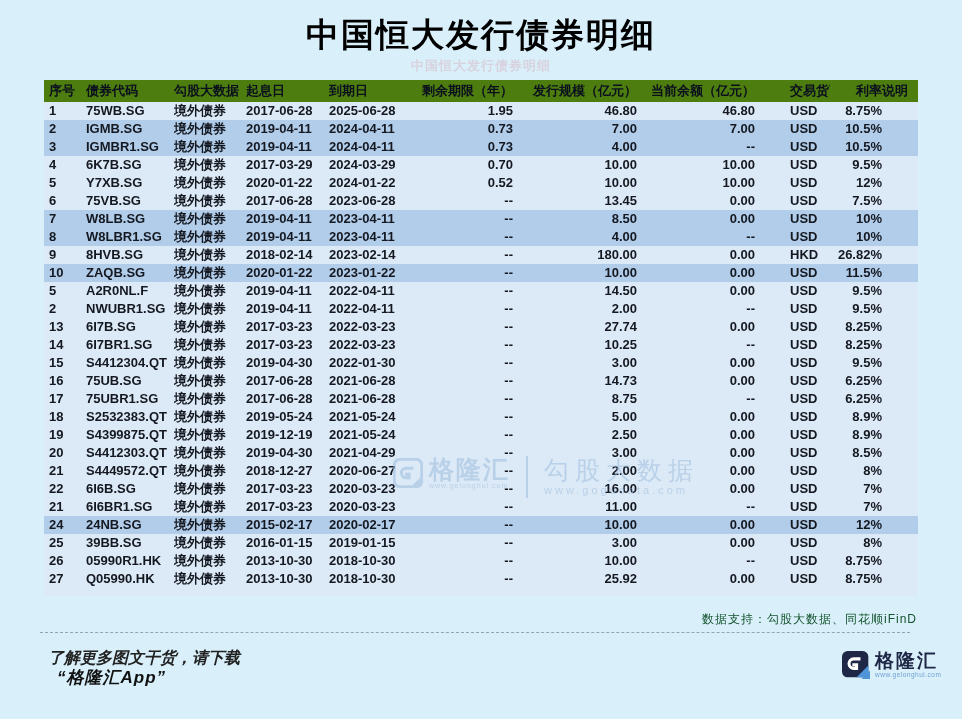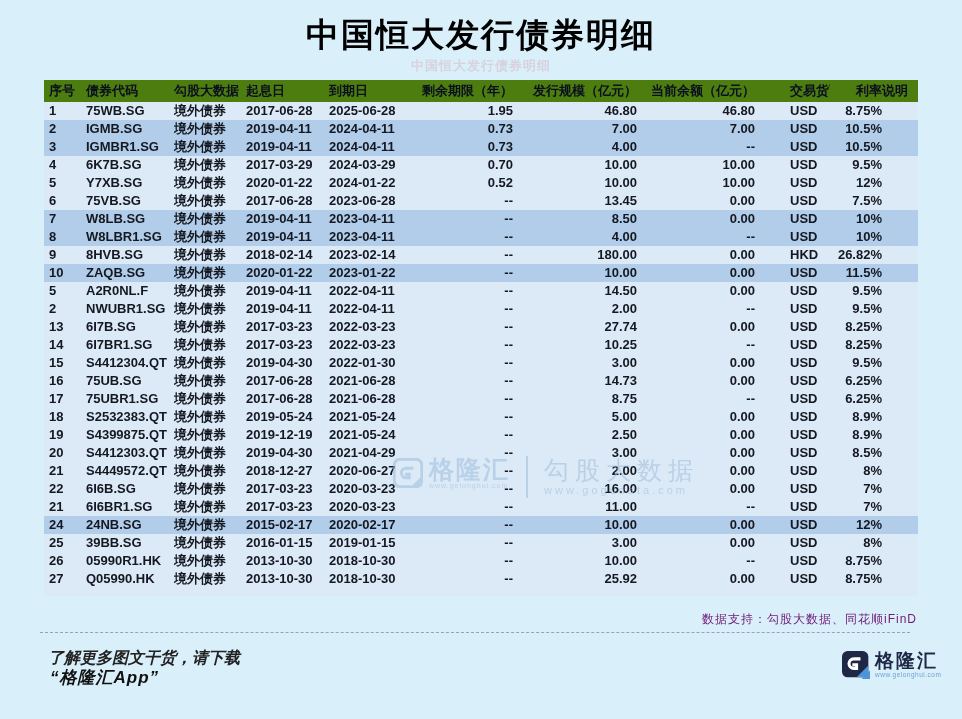--- a/index.html
+++ b/index.html
@@ -51,32 +51,32 @@
   .wm-brand{margin-left:6px;margin-top:4px;}
   .wm-brand-name{font-size:25px;font-weight:700;letter-spacing:2px;line-height:26px;}
   .wm-brand-url{font-size:7px;letter-spacing:1px;}
   .wm-divider{width:2px;height:42px;background:#9dbede;margin:4px 16px 0 16px;}
   .wm-product{margin-top:4px;}
   .wm-product-name{font-size:25px;font-weight:400;letter-spacing:6px;line-height:28px;}
   .wm-product-url{font-size:11px;letter-spacing:3px;}
 
   .footnote{
     position:absolute;top:611px;right:45px;
-    font-size:12px;font-weight:400;color:#701a75;letter-spacing:1px;
+    font-size:12px;font-weight:400;color:#14532d;letter-spacing:1px;
   }
   .dotted-line{
     position:absolute;top:632px;left:40px;width:870px;height:0;
     border-top:1px dashed #93a4b4;
   }
   .footer-line1{
     position:absolute;left:48px;top:648px;
     font-size:16px;font-style:italic;font-weight:700;color:#222;
   }
   .footer-line2{
-    position:absolute;left:50px;top:666px;
+    position:absolute;left:57px;top:666px;
     font-size:17px;font-style:italic;font-weight:700;color:#111;letter-spacing:1px;
   }
   .footer-logo{
     position:absolute;left:842px;top:651px;display:flex;align-items:flex-start;
   }
   .logo-mark{width:28px;height:28px;}
   .logo-text-wrap{margin-left:5px;}
   .logo-text{font-size:19px;font-weight:700;color:#1e2746;letter-spacing:2px;line-height:20px;}
   .logo-url{font-size:6.5px;color:#6f9fd4;letter-spacing:0.5px;}
 </style>

